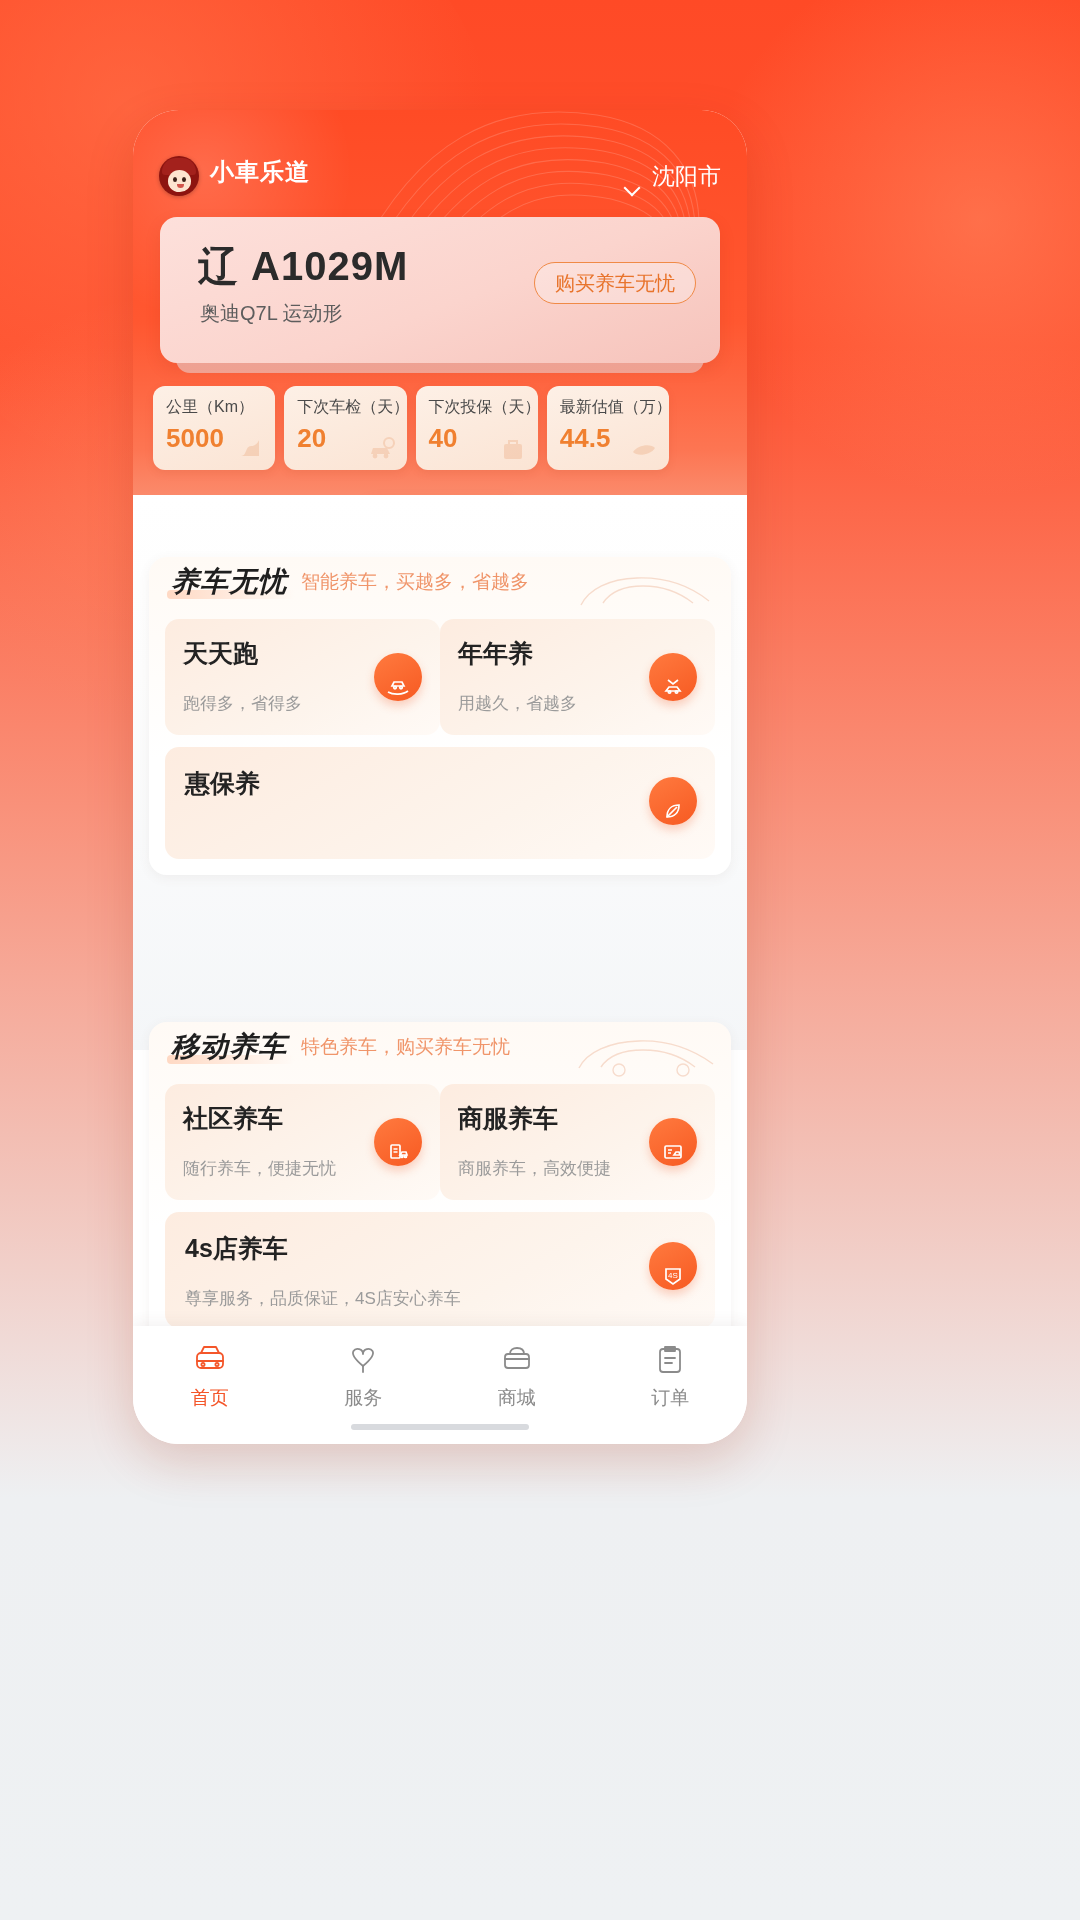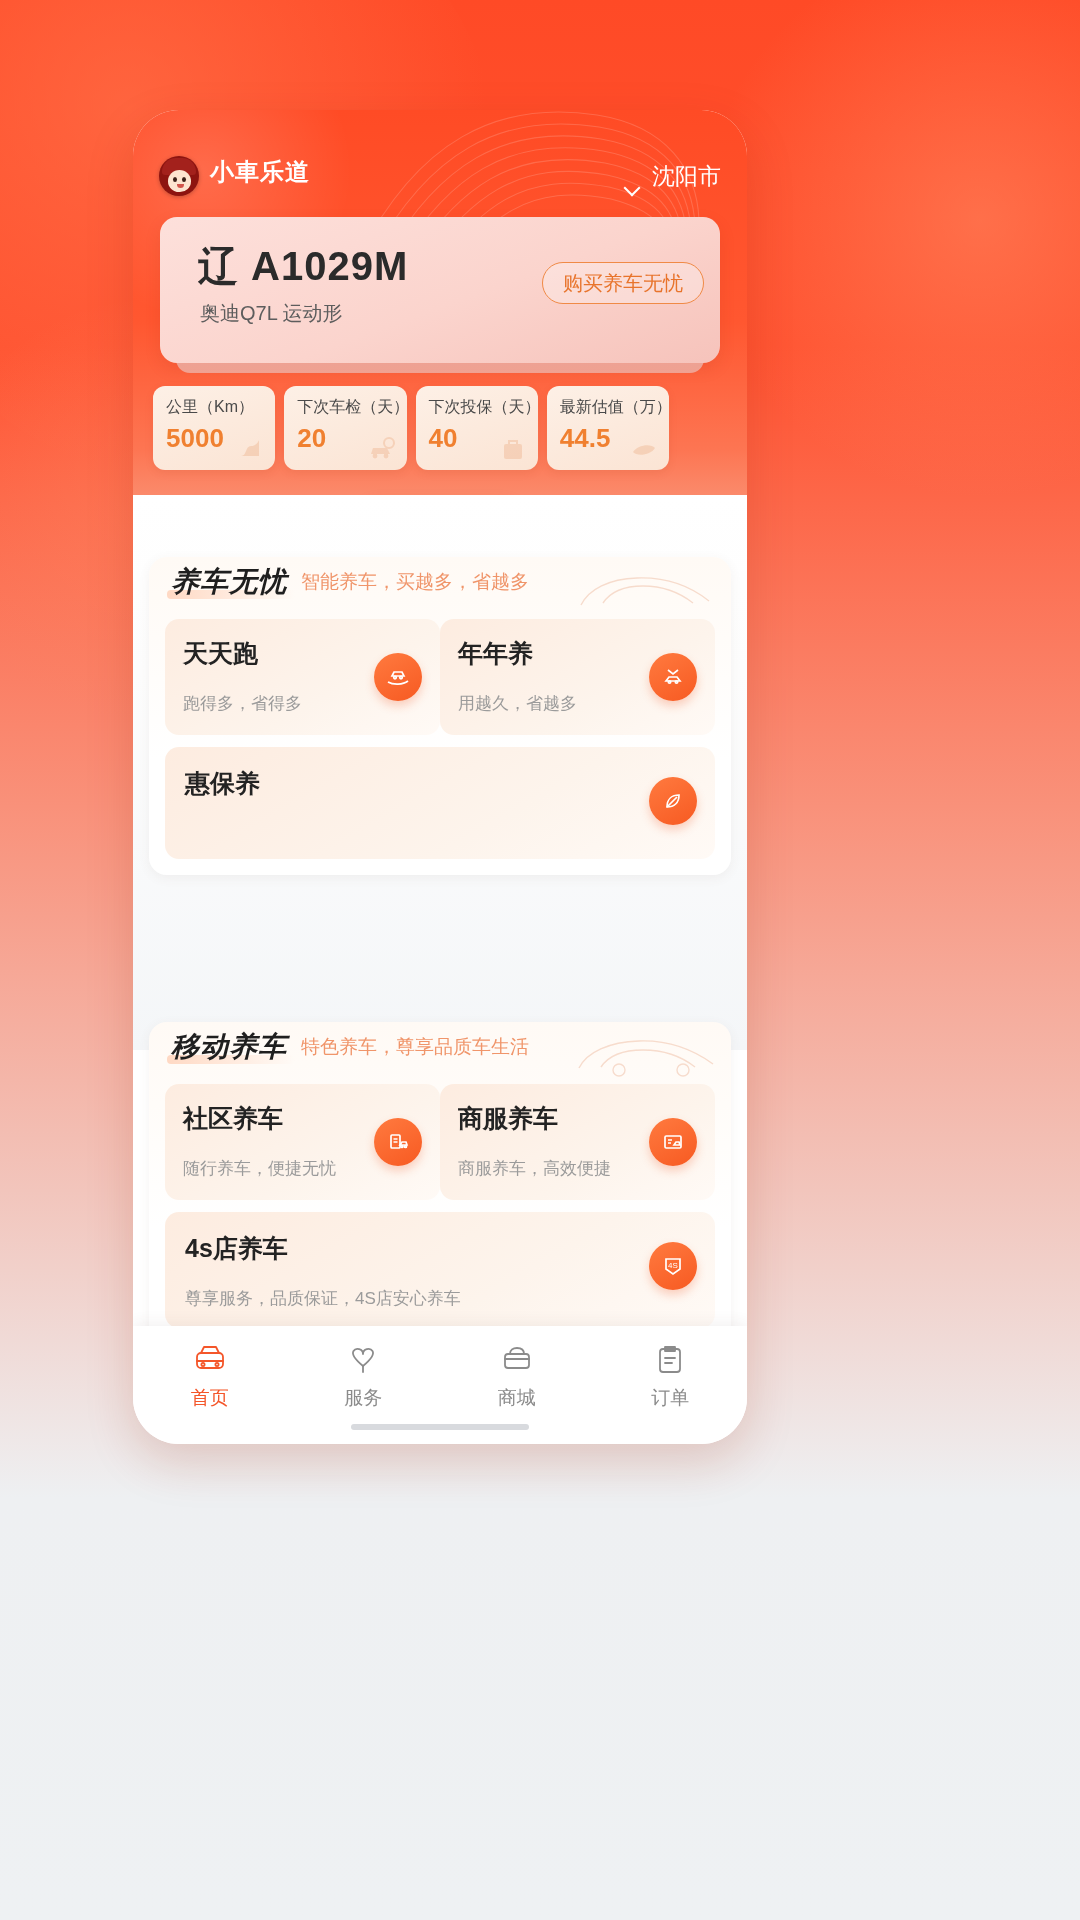--- a/index.html
+++ b/index.html
@@ -52,21 +52,21 @@
     border-right:2.4px solid #fff;border-bottom:2.4px solid #fff;transform:rotate(45deg);}
 
   
   .plate-card{position:absolute;left:27px;top:107px;width:560px;height:146px;border-radius:17px;
     background:linear-gradient(160deg,#fde0db 0%,#fbd4cd 55%,#f6c3bb 100%);
     box-shadow:0 6px 16px rgba(170,45,20,.14);}
   .plate-under{position:absolute;left:43px;top:247px;width:528px;height:16px;border-radius:0 0 14px 14px;
     background:linear-gradient(180deg,#f6c6bd,#f2b3a8);opacity:.85;}
   .plate-no{position:absolute;left:38px;top:22px;font-size:40px;font-weight:700;color:#2b2b2b;letter-spacing:1px;}
   .plate-model{position:absolute;left:40px;top:83px;font-size:20px;color:#5d5d5d;}
-  .buy-btn{position:absolute;right:16px;top:45px;height:42px;padding:0 20px;border-radius:21px;
+  .buy-btn{position:absolute;right:24px;top:45px;height:42px;padding:0 20px;border-radius:21px;
     border:1.6px solid #f08a46;color:#e8742c;font-size:20px;display:flex;align-items:center;
     background:rgba(255,255,255,.28);}
 
   
   .stats{position:absolute;left:20px;top:276px;width:516px;height:84px;display:flex;gap:9px;}
   .stat{flex:1;border-radius:12px;padding:11px 13px 0 13px;position:relative;overflow:hidden;
     background:linear-gradient(160deg,#fdf0e6 0%,#fbe4d4 100%);
     box-shadow:0 3px 8px rgba(160,50,20,.10);}
   .stat-label{font-size:16px;color:#4a4a4a;white-space:nowrap;}
   .stat-value{font-size:26px;color:#f08030;font-weight:600;margin-top:5px;}
@@ -107,21 +107,21 @@
   .sec-sub{font-size:19px;color:#f0956a;}
   .sec-car{position:absolute;right:8px;top:4px;width:150px;height:56px;opacity:.34;}
 
   .card-row{display:flex;gap:0;padding:0 16px;}
   .card{flex:1;border-radius:14px;padding:18px 18px 16px 18px;position:relative;min-height:116px;
     background:linear-gradient(150deg,#fdece0 0%,#fdf4ec 62%,#fffaf6 100%);}
   .card.wide{margin:12px 16px 16px 16px;padding:20px 18px 18px 20px;min-height:112px;}
   .card-title{font-size:25px;font-weight:700;color:#232323;}
   .card-sub{font-size:17px;color:#9b9b9b;margin-top:22px;}
   .card-ico{position:absolute;right:18px;top:34px;width:48px;height:48px;border-radius:50%;
-    background:linear-gradient(150deg,#ff7a3f,#f75a22);display:flex;align-items:center;justify-content:center;
+    background:linear-gradient(150deg,#ff7a3f,#f75a22);display:flex;align-items:flex-end;justify-content:center;
     box-shadow:0 5px 10px rgba(240,90,40,.26);}
   .card.wide .card-ico{top:30px;}
   .ico-g{fill:none;stroke:#fff;stroke-width:1.7;}
 
   
   .navbar{position:absolute;left:0;bottom:0;width:614px;height:118px;background:#fff;
     box-shadow:0 -3px 14px rgba(80,60,50,.07);display:flex;align-items:flex-start;padding-top:16px;}
   .nav-item{flex:1;display:flex;flex-direction:column;align-items:center;gap:9px;}
   .nav-label{font-size:19px;color:#8b8b8b;}
   .nav-item.active .nav-label{color:#f4562a;}
@@ -279,21 +279,21 @@
             <path d="M20 8 C20 16 15 20 8 20 C8 12 13 8 20 8 Z"></path>
                 <path d="M8 20 L18 10"></path>
           </svg>
         </div>
       </div>
     </div>
 
     <div class="section" style="top:527px;">
       <div class="sec-head">
         <span class="sec-title">移动养车</span>
-        <span class="sec-sub">特色养车，尊享品质车生活</span>
+        <span class="sec-sub">特色养车，购买养车无忧</span>
         <svg class="sec-car" viewBox="0 0 150 56">
           <path d="M6 42 C14 26 36 16 66 15 C94 14 118 22 140 38" fill="none" stroke="#e7a07c" stroke-width="1.4"></path>
           <path d="M28 41 C36 29 52 24 70 24 C90 24 108 30 122 41" fill="none" stroke="#e7a07c" stroke-width="1.4"></path>
           <circle cx="46" cy="44" r="6" fill="none" stroke="#e7a07c" stroke-width="1.4"></circle>
           <circle cx="110" cy="44" r="6" fill="none" stroke="#e7a07c" stroke-width="1.4"></circle>
         </svg>
       </div>
       <div class="card-row">
         <div class="card">
           <div class="card-title">社区养车</div>

